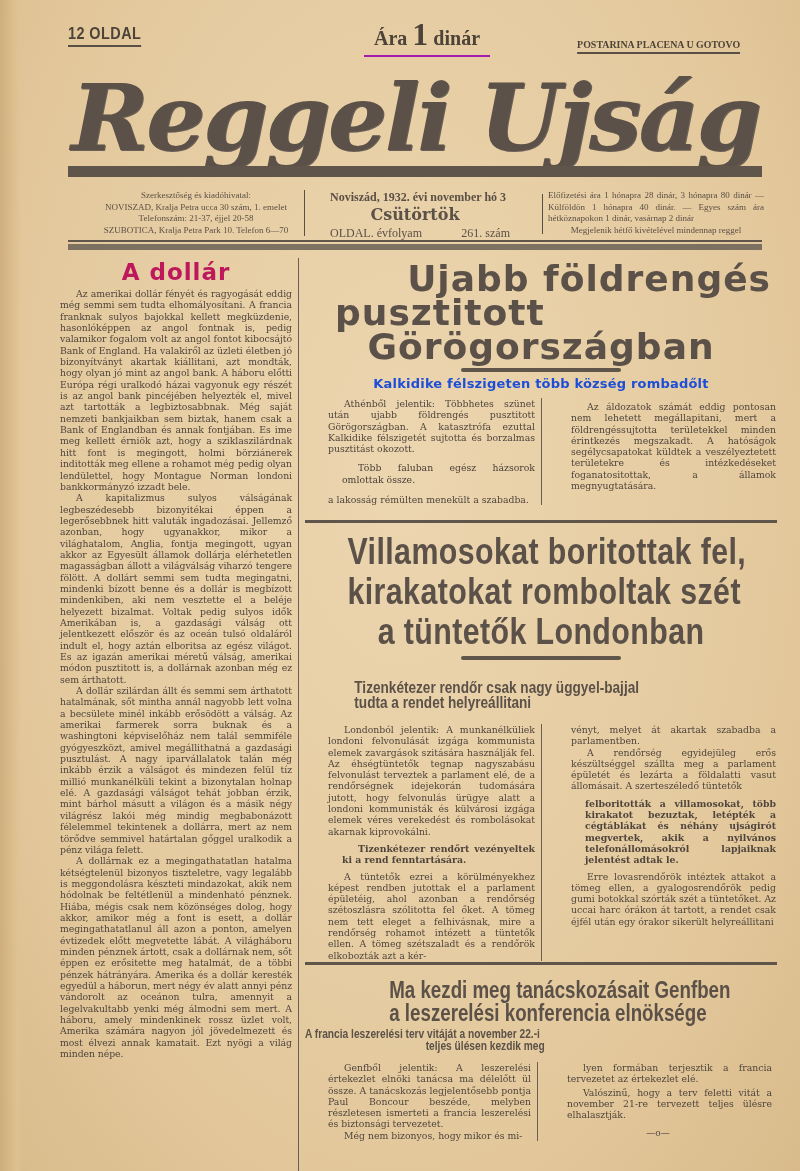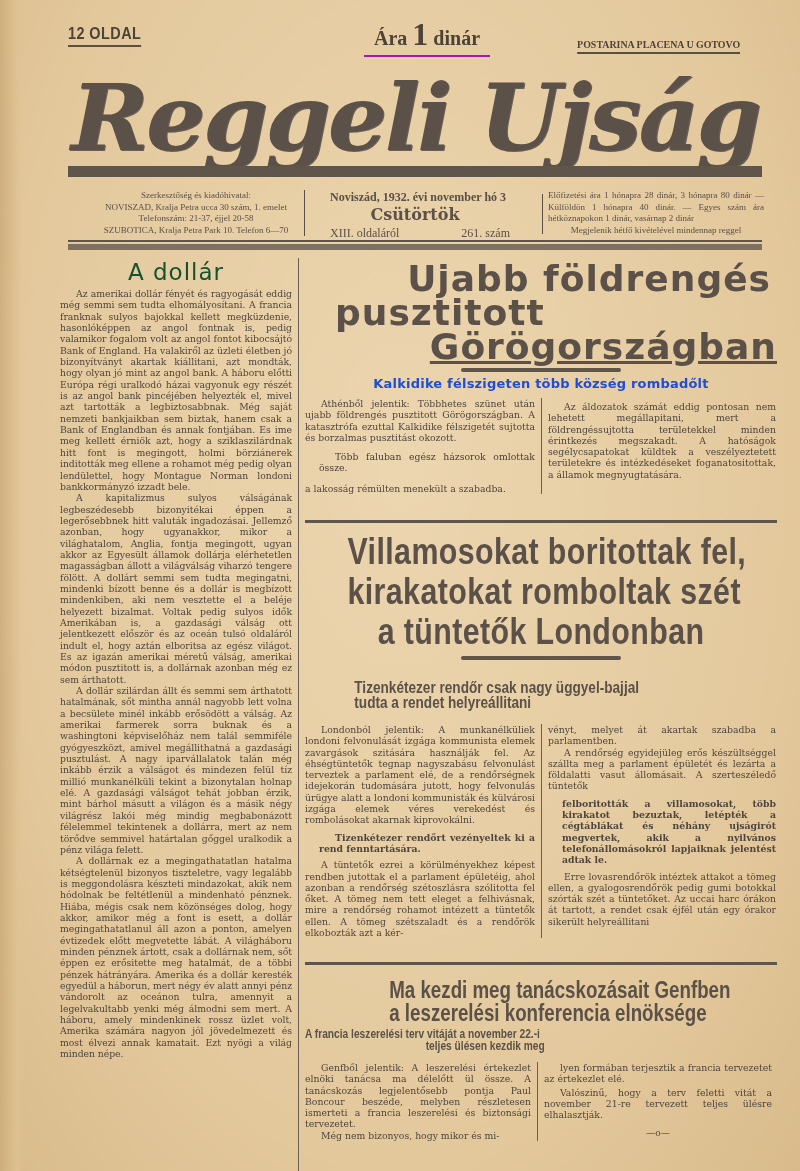--- a/index.html
+++ b/index.html
@@ -35,37 +35,37 @@
   .info .col2 .day { font-family:"DejaVu Serif", serif; font-weight:bold; font-size:16px; text-align:center; width:170px; line-height:22px; color:#5b5148; }
   .info .col2 .vol { font-size:12px; display:flex; justify-content:space-between; width:180px; line-height:14px;}
   .info .vr2 { position:absolute; left:474px; top:4px; width:1px; height:40px; background:#5a4f45; }
   .info .col3 { position:absolute; left:480px; width:216px; font-size:9px; line-height:11.5px; text-align:justify; }
   .info .col3 .last { text-align:center; display:block; }
   .rule2 { position:absolute; left:68px; top:240px; width:694px; height:2px; background:#5f554b; }
   .rule3 { position:absolute; left:68px; top:244px; width:694px; height:6px; background:#6a6056; opacity:.85; }
 
   
   .leftcol { position:absolute; left:60px; top:258px; width:232px; }
-  .leftcol h2 { font-family:"DejaVu Sans", sans-serif; font-weight:normal; font-size:23px; text-align:center; color:#14532d; letter-spacing:1px; line-height:28px; margin-bottom:2px; }
+  .leftcol h2 { font-family:"DejaVu Sans", sans-serif; font-weight:bold; font-size:23px; text-align:center; color:#be185d; letter-spacing:1px; line-height:28px; margin-bottom:2px; }
   .leftcol p { font-size:9.3px; line-height:11.35px; text-align:justify; text-indent:16px; color:#4f453c; font-family:"DejaVu Serif", serif; letter-spacing:-0.05px; }
   .colsep { position:absolute; left:298px; top:258px; width:1px; height:920px; background:#6a5f55; }
 
   
   .right { position:absolute; left:305px; width:472px; }
   .eq-head { top:262px; text-align:center; }
   .eq-head .h { font-family:"DejaVu Sans", sans-serif; font-weight:bold; font-size:36px; line-height:34px; color:#5b5148; letter-spacing:1px; white-space:nowrap; }
   .eq-head .h1 { text-align:right; padding-right:6px; }
   .eq-head .h2 { text-align:left; padding-left:30px; }
-  .eq-head .h3 { text-align:right;text-decoration:underline; }
+  .eq-head .h3 { text-align:center; }
   .shortrule { height:4px; width:160px; margin:4px auto 4px; background:#5f554b; border-radius:2px; }
   .eq-sub { font-family:"DejaVu Sans", sans-serif; font-weight:bold; font-size:13px; color:#1d4ed8; text-align:center; white-space:nowrap; letter-spacing:0.2px; }
 
   .twocol { position:absolute; display:flex; gap:0; }
   .twocol .c { font-size:9.3px; line-height:11.3px; text-align:justify; color:#4f453c; }
-  .twocol .c p { text-indent:16px; }
+  .twocol .c p { text-indent:16px;margin-left:23px; }
   .twocol .vsep { width:1px; background:#6a5f55; margin:0 6px; }
   .ind { padding-left:14px; font-weight:bold; }
 
   .fullrule { position:absolute; left:305px; width:472px; height:3px; background:#5f554b; }
 
   .lon-head { top:532px; text-align:center; }
   .lon-head .h { font-family:"Liberation Sans", sans-serif; font-weight:bold; font-size:37px; line-height:40px; color:#5b5148; white-space:nowrap; transform:scaleX(0.82); transform-origin:center; letter-spacing:0.5px; }
   .lon-sub { font-family:"Liberation Sans", sans-serif; font-weight:bold; font-size:16px; line-height:15px; color:#5b5148; padding-left:58px; white-space:nowrap; transform:scaleX(0.85); transform-origin:left; }
 
   .gen-head .h { font-family:"Liberation Sans", sans-serif; font-weight:bold; font-size:24px; line-height:23px; color:#5b5148; white-space:nowrap; transform:scaleX(0.78); transform-origin:left; padding-left:108px; }
@@ -98,21 +98,21 @@
       <div>Szerkesztőség és kiadóhivatal:</div>
       <div>NOVISZAD, Kralja Petra ucca 30 szám, 1. emelet</div>
       <div>Telefonszám: 21-37, éjjel 20-58</div>
       <div>SZUBOTICA, Kralja Petra Park 10. Telefon 6—70</div>
     </div>
     <div class="vr1"></div>
     <div class="col2">
       <div class="date">Noviszád, 1932. évi november hó 3</div>
       <div class="day">Csütörtök</div>
       <div class="vol">
-        <span>XIII. oldaláról</span>
+        <span>OLDAL. évfolyam</span>
         <span>261. szám</span>
       </div>
     </div>
     <div class="vr2"></div>
     <div class="col3">
       <span>Előfizetési ára 1 hónapra 28 dinár, 3 hónapra 80 dinár — Külföldön 1 hónapra 40 dinár. — Egyes szám ára hétköznapokon 1 dinár, vasárnap 2 dinár</span>
       <span class="last">Megjelenik hétfő kivételével mindennap reggel</span>
     </div>
   </div>
   <div class="rule2"></div>

